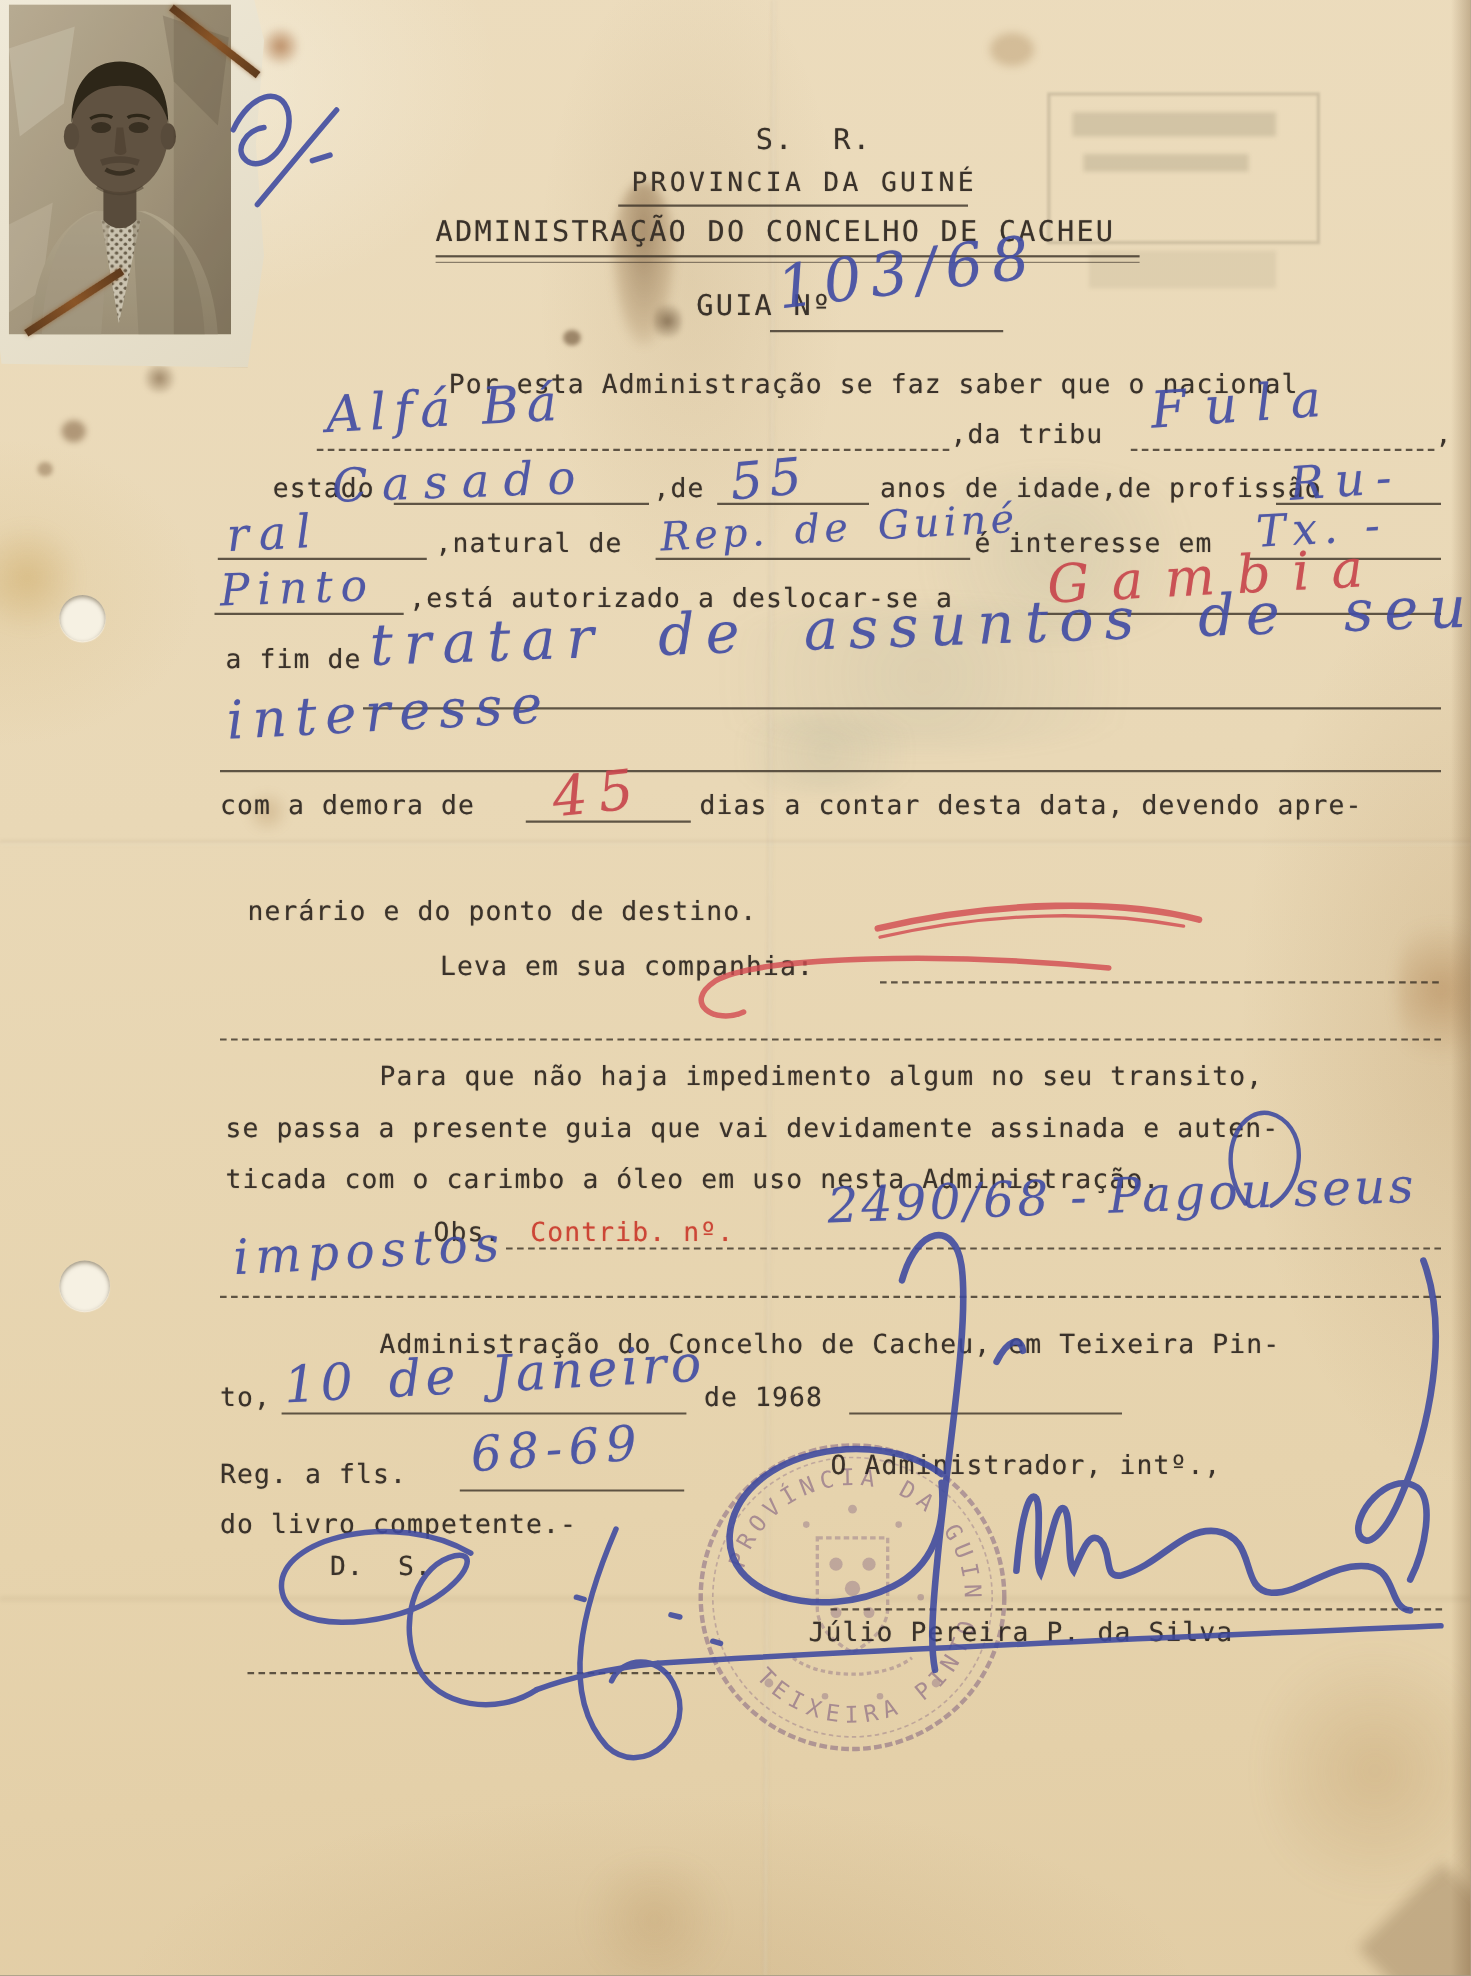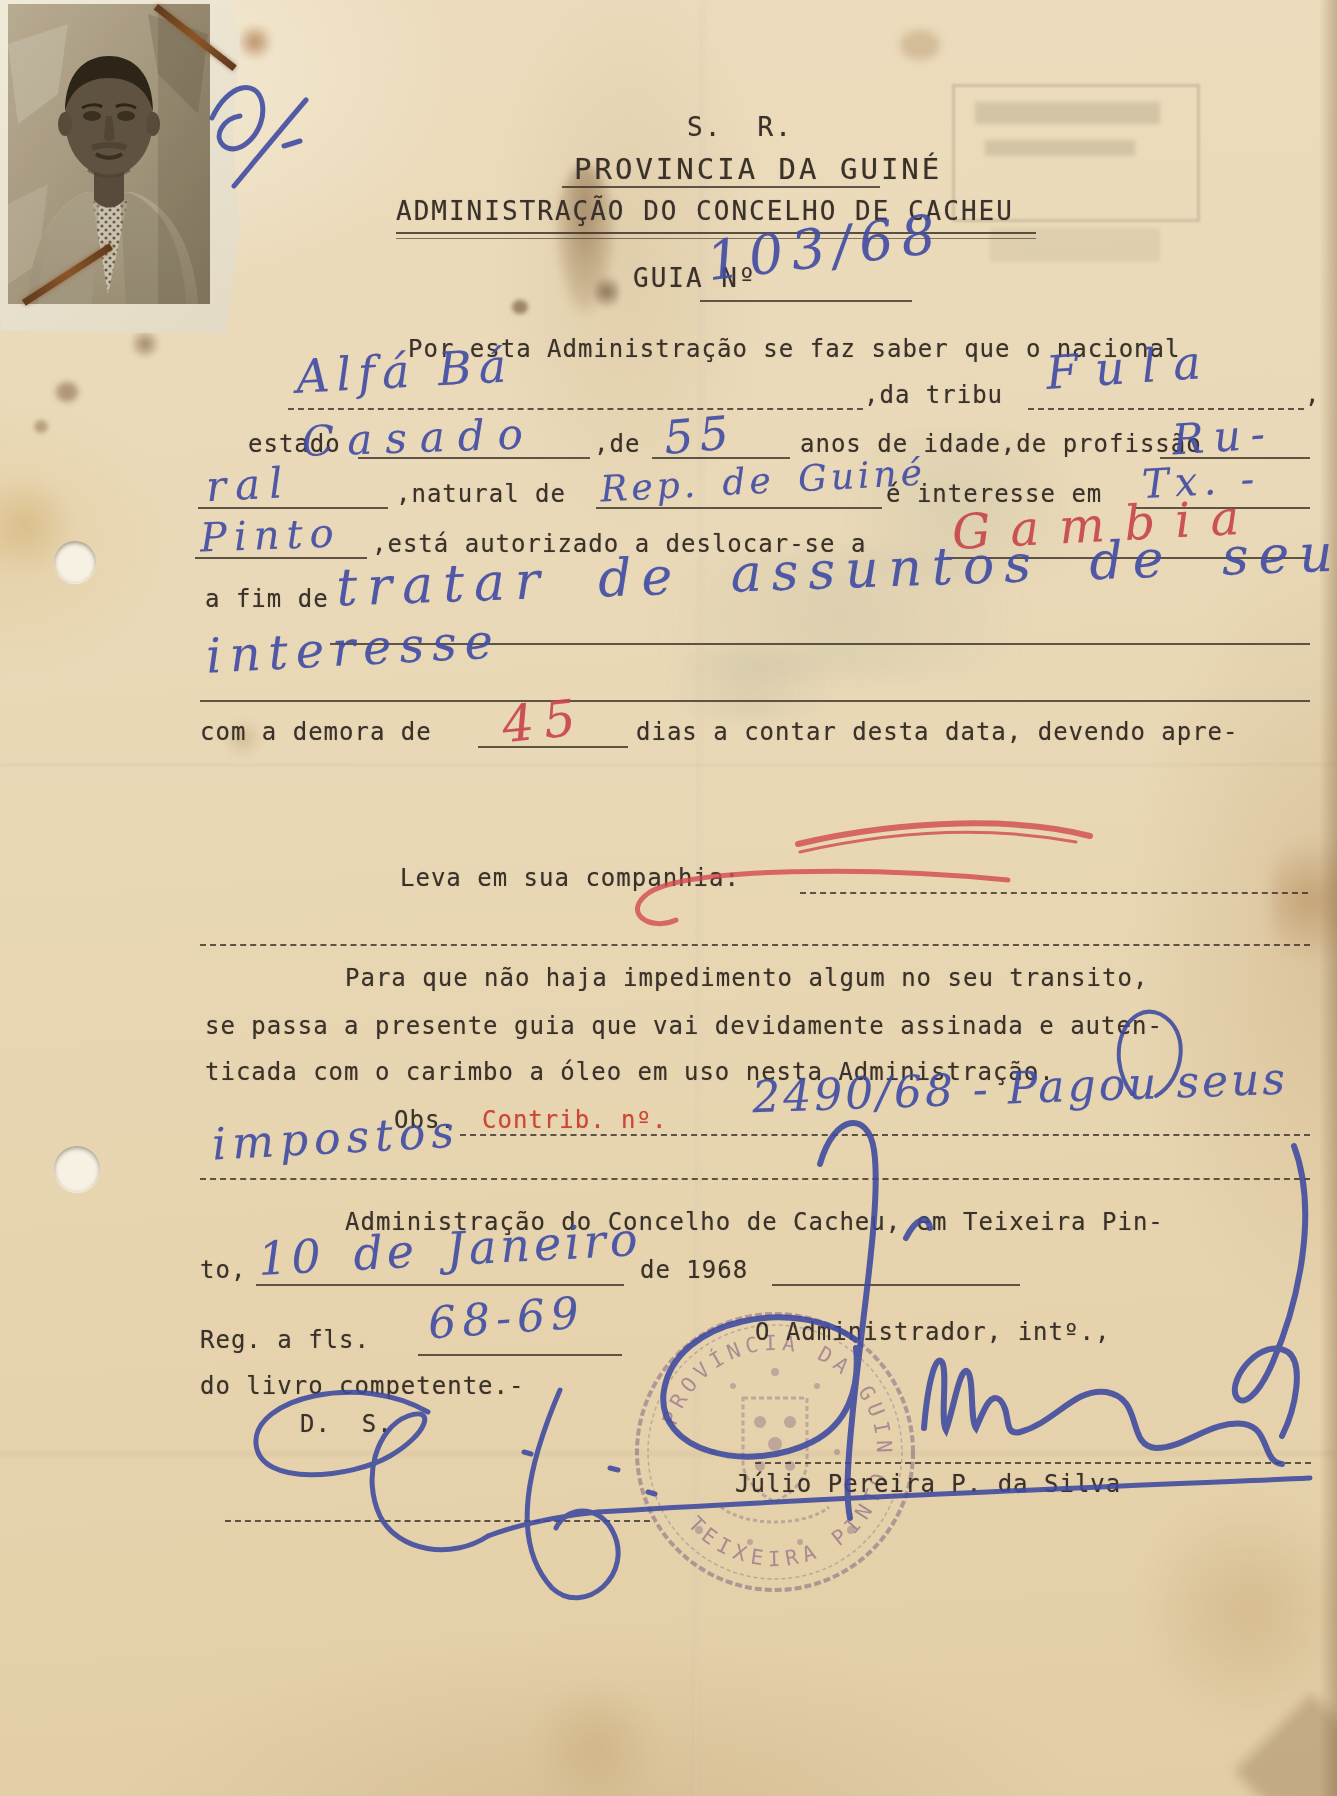--- a/index.html
+++ b/index.html
@@ -60,21 +60,21 @@
 
   <div style="position:absolute;left:952px;top:84px;width:242px;height:132px;border:3px solid rgba(128,115,92,.26);filter:blur(1px);"></div>
   <div class="ghostbar" style="left:975px;top:102px;width:185px;height:22px;"></div>
   <div class="ghostbar" style="left:985px;top:140px;width:150px;height:16px;"></div>
   <div class="ghostbar" style="left:990px;top:228px;width:170px;height:34px;opacity:.55;"></div>
 
   <div class="hole" style="left:54px;top:541px;width:42px;height:42px;"></div>
   <div class="hole" style="left:54px;top:1146px;width:46px;height:46px;"></div>
 
   <div class="t hdr" style="left:687px;top:112px;">S.  R.</div>
-  <div class="t" style="left:574px;top:152px;font-size:29px;letter-spacing:3px;">PROVINCIA DA GUINÉ</div>
+  <div class="t" style="left:574px;top:152px;font-size:24px;letter-spacing:3px;">PROVINCIA DA GUINÉ</div>
   <div class="u" style="left:562px;top:186px;width:318px;"></div>
   <div class="t hdr" style="left:396px;top:196px;text-align:right;">ADMINISTRAÇÃO DO CONCELHO DE CACHEU</div>
   <div class="u dbl" style="left:396px;top:232px;width:640px;"></div>
   <div class="t hdr" style="left:633px;top:263px;">GUIA Nº</div>
   <div class="u" style="left:700px;top:300px;width:212px;"></div>
   <div class="hand" style="left:706px;top:216px;font-size:54px;letter-spacing:8px;transform:rotate(-7deg);">103/68</div>
 
   <div class="t" style="left:408px;top:335px;">Por esta Administração se faz saber que o nacional</div>
 
   <div class="u dsh" style="left:288px;top:408px;width:575px;"></div>
@@ -113,20 +113,21 @@
   <div class="u" style="left:330px;top:643px;width:980px;"></div>
   <div class="hand" style="left:336px;top:540px;font-size:52px;letter-spacing:10px;word-spacing:22px;transform:rotate(-2deg);">tratar de assuntos de seu</div>
   <div class="hand" style="left:206px;top:620px;font-size:48px;letter-spacing:8px;transform:rotate(-3deg);">interesse</div>
   <div class="u" style="left:200px;top:700px;width:1110px;"></div>
 
   <div class="t" style="left:200px;top:718px;">com a demora de</div>
   <div class="u" style="left:478px;top:746px;width:150px;"></div>
   <div class="hand hand-red" style="left:502px;top:692px;font-size:50px;letter-spacing:10px;transform:rotate(-6deg);">45</div>
   <div class="t" style="left:636px;top:718px;">dias a contar desta data, devendo apre-</div>
 
+  <div class="t" style="left:225px;top:814px;">nerário e do ponto de destino.</div>
 
   <div class="t" style="left:400px;top:864px;">Leva em sua companhia:</div>
   <div class="u dsh" style="left:800px;top:892px;width:508px;"></div>
   <div class="u dsh" style="left:200px;top:944px;width:1110px;"></div>
 
   <div class="t" style="left:345px;top:964px;">Para que não haja impedimento algum no seu transito,</div>
   <div class="t" style="left:205px;top:1012px;">se passa a presente guia que vai devidamente assinada e auten-</div>
   <div class="t" style="left:205px;top:1058px;">ticada com o carimbo a óleo em uso nesta Administração.</div>
 
   <div class="t" style="left:394px;top:1106px;">Obs.</div>

